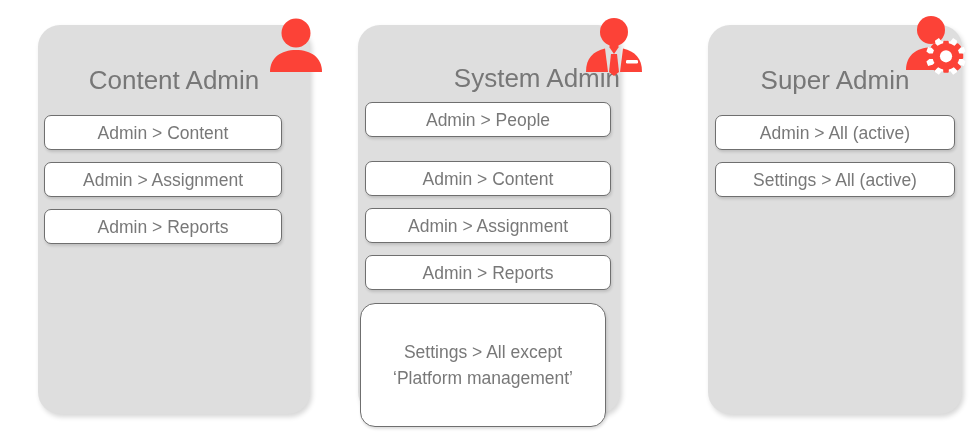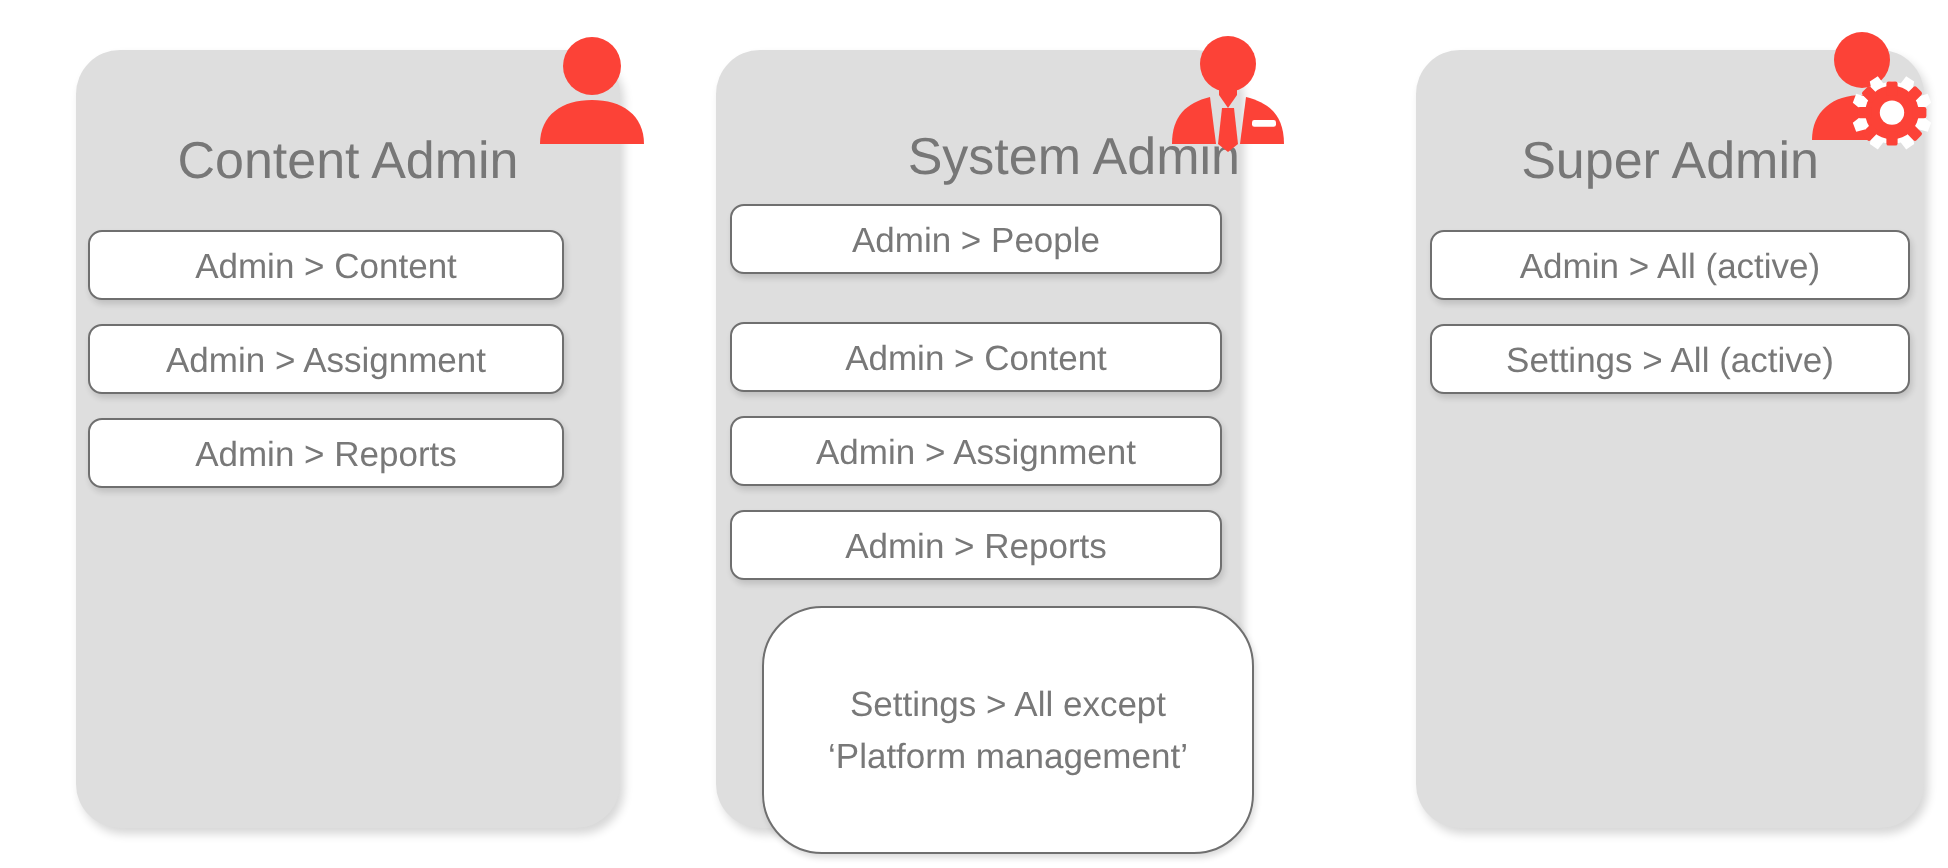--- a/index.html
+++ b/index.html
@@ -98,21 +98,21 @@
     </svg>
   </div>
 
   <div class="card" style="left:358px; top:25px; width:262px; height:389px;">
     <div class="card-title" style="top:38px;text-align:right;">System Admin</div>
     <div class="perm-list" style="top:63px;">
       <div class="perm-item" style="position:absolute; left:7px; top:14px; width:246px; height:35px;">Admin &gt; People</div>
       <div class="perm-item" style="position:absolute; left:7px; top:73px; width:246px; height:35px;">Admin &gt; Content</div>
       <div class="perm-item" style="position:absolute; left:7px; top:120px; width:246px; height:35px;">Admin &gt; Assignment</div>
       <div class="perm-item" style="position:absolute; left:7px; top:167px; width:246px; height:35px;">Admin &gt; Reports</div>
-      <div class="perm-item big" style="position:absolute; left:23px; top:215px; width:246px; height:124px;border-radius:30px;">Settings &gt; All except
+      <div class="perm-item big" style="position:absolute; left:2px; top:215px; width:246px; height:124px;">Settings &gt; All except
 ‘Platform management’</div>
     </div>
   </div>
 
   <div class="avatar" style="left:578px; top:10px;">
     <svg viewBox="0 0 72 72" aria-hidden="true">
       <circle cx="36" cy="22" r="14" fill="#fc4237"></circle>
 
       <path d="M8 62 C8 48 15 41.5 27 38.5 L30 62 Z" fill="#fc4237"></path>
 

